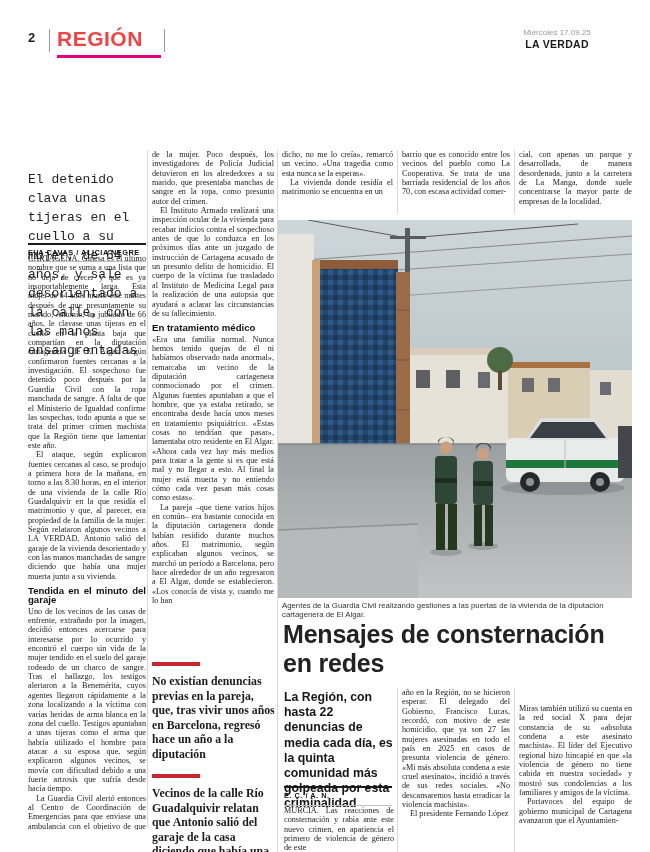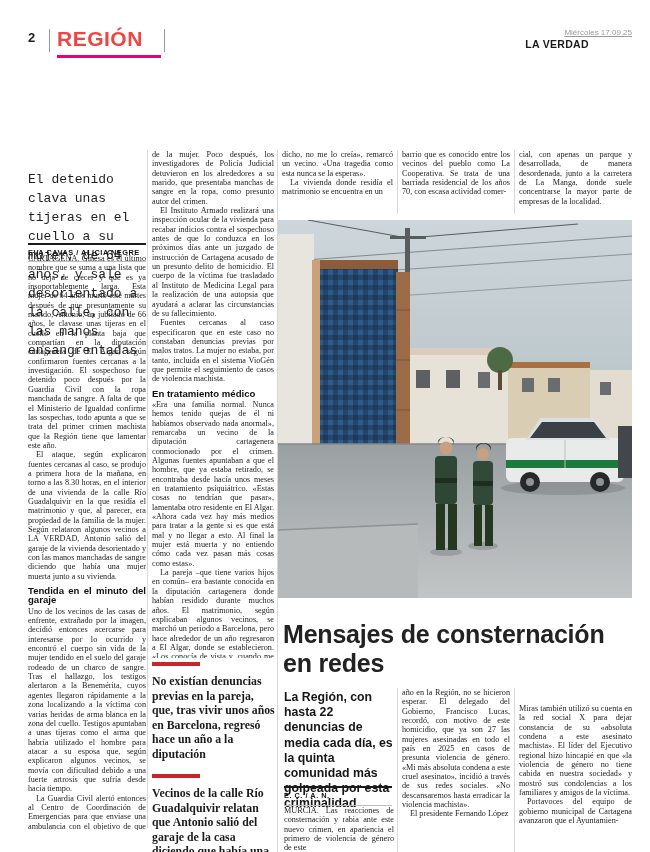--- a/index.html
+++ b/index.html
@@ -5,21 +5,21 @@
   html,body{margin:0;padding:0;background:#e9e9e9;}
   #page{position:relative;width:650px;height:852px;background:#ffffff;overflow:hidden;
         font-family:"Liberation Serif",serif;color:#1c1c1c;}
   .abs{position:absolute;}
   
   .pagenum{font-family:"Liberation Sans",sans-serif;font-weight:bold;font-size:13px;color:#222;}
   .section{font-family:"Liberation Sans",sans-serif;font-weight:bold;font-size:21px;
            letter-spacing:.5px;color:#ef4444;}
   .vbar{width:1px;background:#999;}
   .pinkbar{height:3px;background:#e5007d;}
-  .dateline{font-family:"Liberation Sans",sans-serif;font-size:8px;color:#9a9a9a;text-align:right;text-decoration:underline;}
+  .dateline{font-family:"Liberation Sans",sans-serif;font-size:8px;color:#9a9a9a;text-align:center;}
   .masthead{font-family:"Liberation Sans",sans-serif;font-size:10.5px;font-weight:bold;color:#1a1a1a;text-align:center;letter-spacing:.3px;}
   
   .headline{font-family:"Liberation Sans",sans-serif;font-weight:bold;font-size:34px;line-height:37px;
             letter-spacing:-.8px;color:#111;}
   
   .standfirst{font-family:Liberation Mono, monospace;font-size:13px;line-height:19px;color:#1f1f1f;margin-top:20px;}
   .byline{font-family:"Liberation Sans",sans-serif;font-size:7.4px;font-weight:bold;letter-spacing:.5px;
           color:#111;border-top:2px solid #1a1a1a;border-bottom:1px solid #c0c0c0;padding:3px 0 4px 0;}
   
   .bodycol{font-size:8.2px;line-height:9.35px;text-align:justify;hyphens:auto;overflow:hidden;}
@@ -66,21 +66,20 @@
     <p>CARTAGENA. Ginesa es el último nombre que se suma a una lista que no deja de crecer y que es ya insoportablemente larga. Esta mujer de 64 años murió este martes después de que presuntamente su marido, Antonio, un jubilado de 66 años, le clavase unas tijeras en el cuello en la planta baja que compartían en la diputación cartagenera de El Algar, según confirmaron fuentes cercanas a la investigación. El sospechoso fue detenido poco después por la Guardia Civil con la ropa manchada de sangre. A falta de que el Ministerio de Igualdad confirme las sospechas, todo apunta a que se trata del primer crimen machista que la Región tiene que lamentar este año.</p>
     <p class="indent">El ataque, según explicaron fuentes cercanas al caso, se produjo a primera hora de la mañana, en torno a las 8.30 horas, en el interior de una vivienda de la calle Río Guadalquivir en la que residía el matrimonio y que, al parecer, era propiedad de la familia de la mujer. Según relataron algunos vecinos a LA VERDAD, Antonio salió del garaje de la vivienda desorientado y con las manos manchadas de sangre diciendo que había una mujer muerta junto a su vivienda.</p>
     <h4>Tendida en el minuto del garaje</h4>
     <p>Uno de los vecinos de las casas de enfrente, extrañado por la imagen, decidió entonces acercarse para interesarse por lo ocurrido y encontró el cuerpo sin vida de la mujer tendido en el suelo del garaje rodeado de un charco de sangre. Tras el hallazgo, los testigos alertaron a la Benemérita, cuyos agentes llegaron rápidamente a la zona localizando a la víctima con varias heridas de arma blanca en la zona del cuello. Testigos apuntaban a unas tijeras como el arma que habría utilizado el hombre para atacar a su esposa que, según explicaron algunos vecinos, se movía con dificultad debido a una fuerte artrosis que sufría desde hacía tiempo.</p>
     <p class="indent">La Guardia Civil alertó entonces al Centro de Coordinación de Emergencias para que enviase una ambulancia con el objetivo de que sus sanitarios confirmaran el ya evidente fallecimiento</p>
   </div>
 
   <div class="abs bodycol" style="left:152px;top:150px;width:122px;height:508px;">
     <p>de la mujer. Poco después, los investigadores de Policía Judicial detuvieron en los alrededores a su marido, que presentaba manchas de sangre en la ropa, como presunto autor del crimen.</p>
     <p class="indent">El Instituto Armado realizará una inspección ocular de la vivienda para recabar indicios contra el sospechoso antes de que lo conduzca en los próximos días ante un juzgado de instrucción de Cartagena acusado de un presunto delito de homicidio. El cuerpo de la víctima fue trasladado al Instituto de Medicina Legal para la realización de una autopsia que ayudará a aclarar las circunstancias de su fallecimiento.</p>
-    <p class="indent">Fuentes cercanas al caso especificaron que en este caso no constaban denuncias previas por malos tratos. La mujer no estaba, por tanto, incluida en el sistema VioGén que permite el seguimiento de casos de violencia machista.</p>
     <h4>En tratamiento médico</h4>
     <p>«Era una familia normal. Nunca hemos tenido quejas de él ni habíamos observado nada anormal», remarcaba un vecino de la diputación cartagenera conmocionado por el crimen. Algunas fuentes apuntaban a que el hombre, que ya estaba retirado, se encontraba desde hacía unos meses en tratamiento psiquiátrico. «Estas cosas no tendrían que pasar», lamentaba otro residente en El Algar. «Ahora cada vez hay más medios para tratar a la gente si es que está mal y no llegar a esto. Al final la mujer está muerta y no entiendo cómo cada vez pasan más cosas como estas».</p>
     <p class="indent">La pareja –que tiene varios hijos en común– era bastante conocida en la diputación cartagenera donde habían residido durante muchos años. El matrimonio, según explicaban algunos vecinos, se marchó un periodo a Barcelona, pero hace alrededor de un año regresaron a El Algar, donde se establecieron. «Los conocía de vista y, cuando me lo han</p>
   </div>
 
   <div class="abs" style="left:152px;top:662px;width:124px;">
     <div class="quoterule"></div>
     <div class="pullquote" style="margin-top:8px;">No existían denuncias previas en la pareja, que, tras vivir unos años en Barcelona, regresó hace un año a la diputación</div>
     <div class="quoterule" style="margin-top:13px;"></div>
     <div class="pullquote" style="margin-top:8px;">Vecinos de la calle Río Guadalquivir relatan que Antonio salió del garaje de la casa diciendo que había una mujer muerta</div>
@@ -194,20 +193,21 @@
         <ellipse cx="205" cy="326" rx="15" ry="4" fill="#00000026"></ellipse>
         <circle cx="205" cy="234" r="6" fill="#c9a181"></circle>
         <path d="M198 231 a7.5 7.5 0 0 1 15 0 l0 -3 a7.5 5 0 0 0 -15 0 Z" fill="#20331f"></path>
         <rect x="195" y="241" width="20" height="44" rx="4" fill="#32493a"></rect>
         <rect x="195" y="261" width="20" height="5" fill="#1d2d21"></rect>
         <rect x="196" y="285" width="8" height="41" fill="#24381f"></rect>
         <rect x="207" y="285" width="8" height="41" fill="#24381f"></rect>
       </g>
     </svg>
   </div>
+  <div class="abs caption" style="left:282px;top:601px;width:350px;">Agentes de la Guardia Civil realizando gestiones a las puertas de la vivienda de la diputación cartagenera de El Algar.</div>
 
   <div class="abs headline2" style="left:283px;top:620px;width:350px;">
     <div>Mensajes de consternación en redes</div>
   </div>
 
   <div class="abs standfirst2" style="left:284px;top:690px;width:110px;">La Región, con hasta 22 denuncias de media cada día, es la quinta comunidad más golpeada por esta criminalidad</div>
   <div class="abs byline2" style="left:284px;top:786px;width:108px;">E. C. / A. N.</div>
   <div class="abs bodycol" style="left:284px;top:806px;width:110px;height:46px;">
     <p>MURCIA. Las reacciones de consternación y rabia ante este nuevo crimen, en apariencia el primero de violencia de género de este</p>
   </div>

